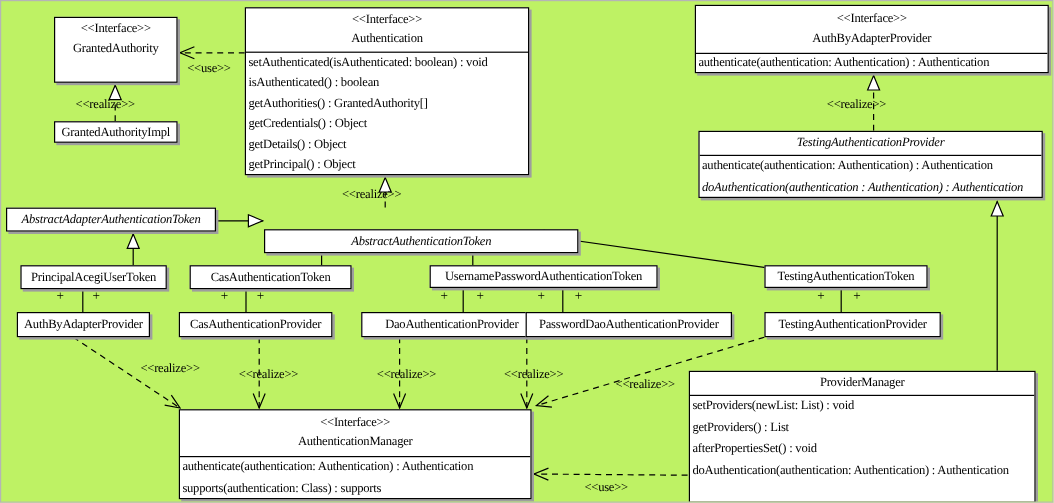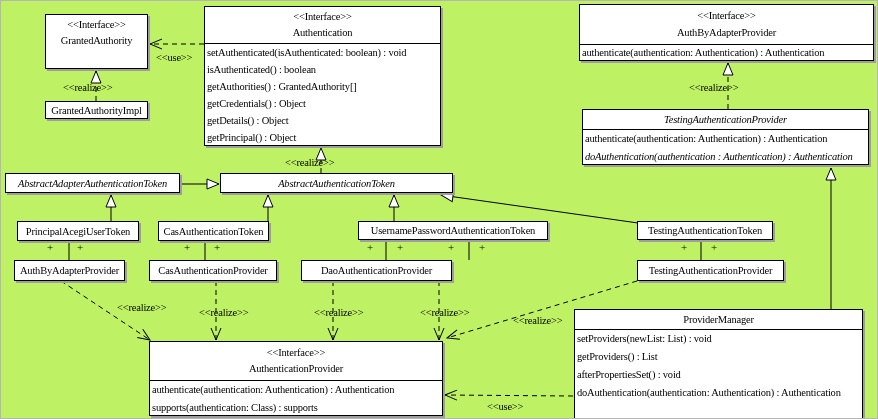--- a/index.html
+++ b/index.html
@@ -112,54 +112,57 @@
     <div class="methods">
       <div class="m lh18">authenticate(authentication: Authentication) : Authentication</div>
       <div class="m lh18 italic">doAuthentication(authentication : Authentication) : Authentication</div>
     </div>
   </div>
 
   <div class="box" style="left:4px;top:172px;width:175px;height:20px">
     <div class="onename italic">AbstractAdapterAuthenticationToken</div>
   </div>
 
-  <div class="box" style="left:219px;top:172px;width:233px;height:20px">
+  <div class="box" style="left:219px;top:190px;width:262px;height:20px">
     <div class="onename italic">AbstractAuthenticationToken</div>
   </div>
 
   <div class="box" style="left:16px;top:220px;width:122px;height:20px">
     <div class="onename">PrincipalAcegiUserToken</div>
   </div>
-  <div class="box" style="left:157px;top:220px;width:111px;height:20px">
+  <div class="box" style="left:157px;top:220px;width:135px;height:20px">
     <div class="onename">CasAuthenticationToken</div>
   </div>
   <div class="box" style="left:357px;top:220px;width:190px;height:19px">
     <div class="onename">UsernamePasswordAuthenticationToken</div>
   </div>
   <div class="box" style="left:636px;top:220px;width:136px;height:19px">
     <div class="onename">TestingAuthenticationToken</div>
   </div>
 
   <div class="box" style="left:13px;top:259px;width:111px;height:21px">
     <div class="onename">AuthByAdapterProvider</div>
   </div>
   <div class="box" style="left:148px;top:259px;width:128px;height:21px">
     <div class="onename">CasAuthenticationProvider</div>
   </div>
   <div class="box" style="left:300px;top:259px;width:151px;height:21px">
     <div class="onename">DaoAuthenticationProvider</div>
   </div>
+  <div class="box" style="left:437px;top:259px;width:172px;height:21px">
+    <div class="onename">PasswordDaoAuthenticationProvider</div>
+  </div>
   <div class="box" style="left:636px;top:259px;width:147px;height:21px">
     <div class="onename">TestingAuthenticationProvider</div>
   </div>
 
   <div class="box" style="left:148px;top:340px;width:294px;height:75px">
     <div class="title" style="height:38px">
       <div class="st">&lt;&lt;Interface&gt;&gt;</div>
-      <div class="nm">AuthenticationProvider</div>
+      <div class="nm">AuthenticationManager</div>
     </div>
     <div class="methods">
       <div class="m lh18">authenticate(authentication: Authentication) : Authentication</div>
       <div class="m lh18">supports(authentication: Class) : supports</div>
     </div>
   </div>
 
   <div class="box" style="left:573px;top:308px;width:289px;height:110px">
     <div class="title" style="height:19px">
       <div class="nm">ProviderManager</div>

